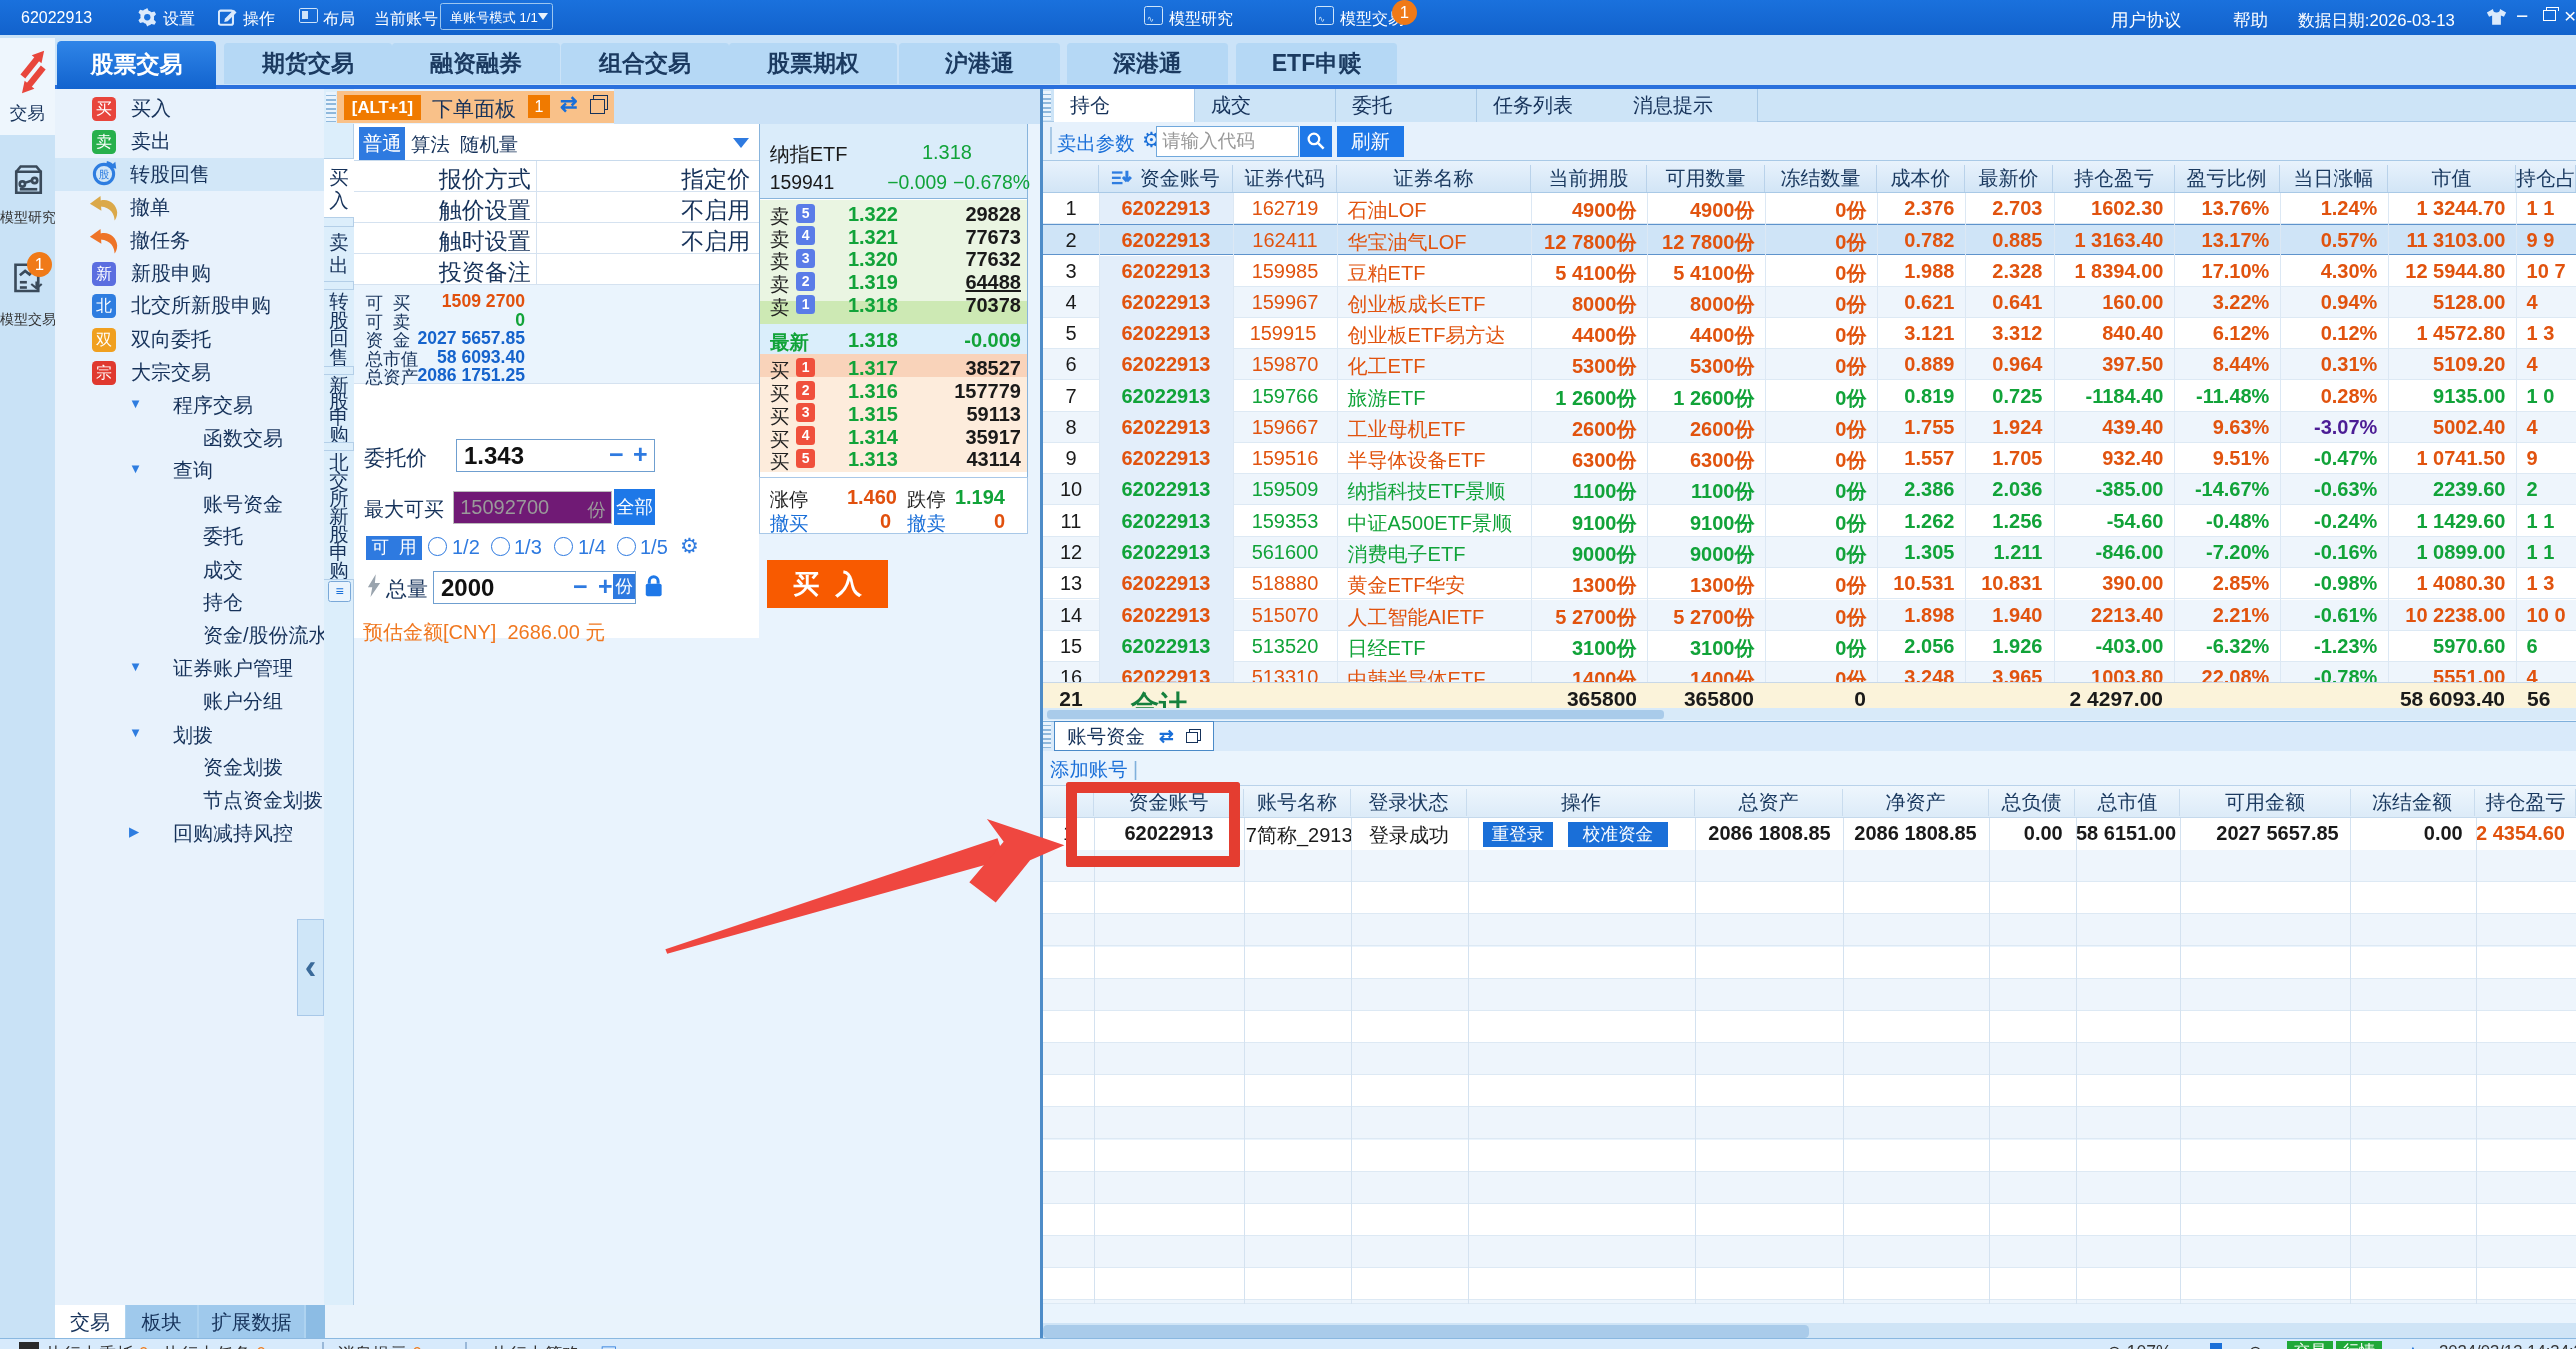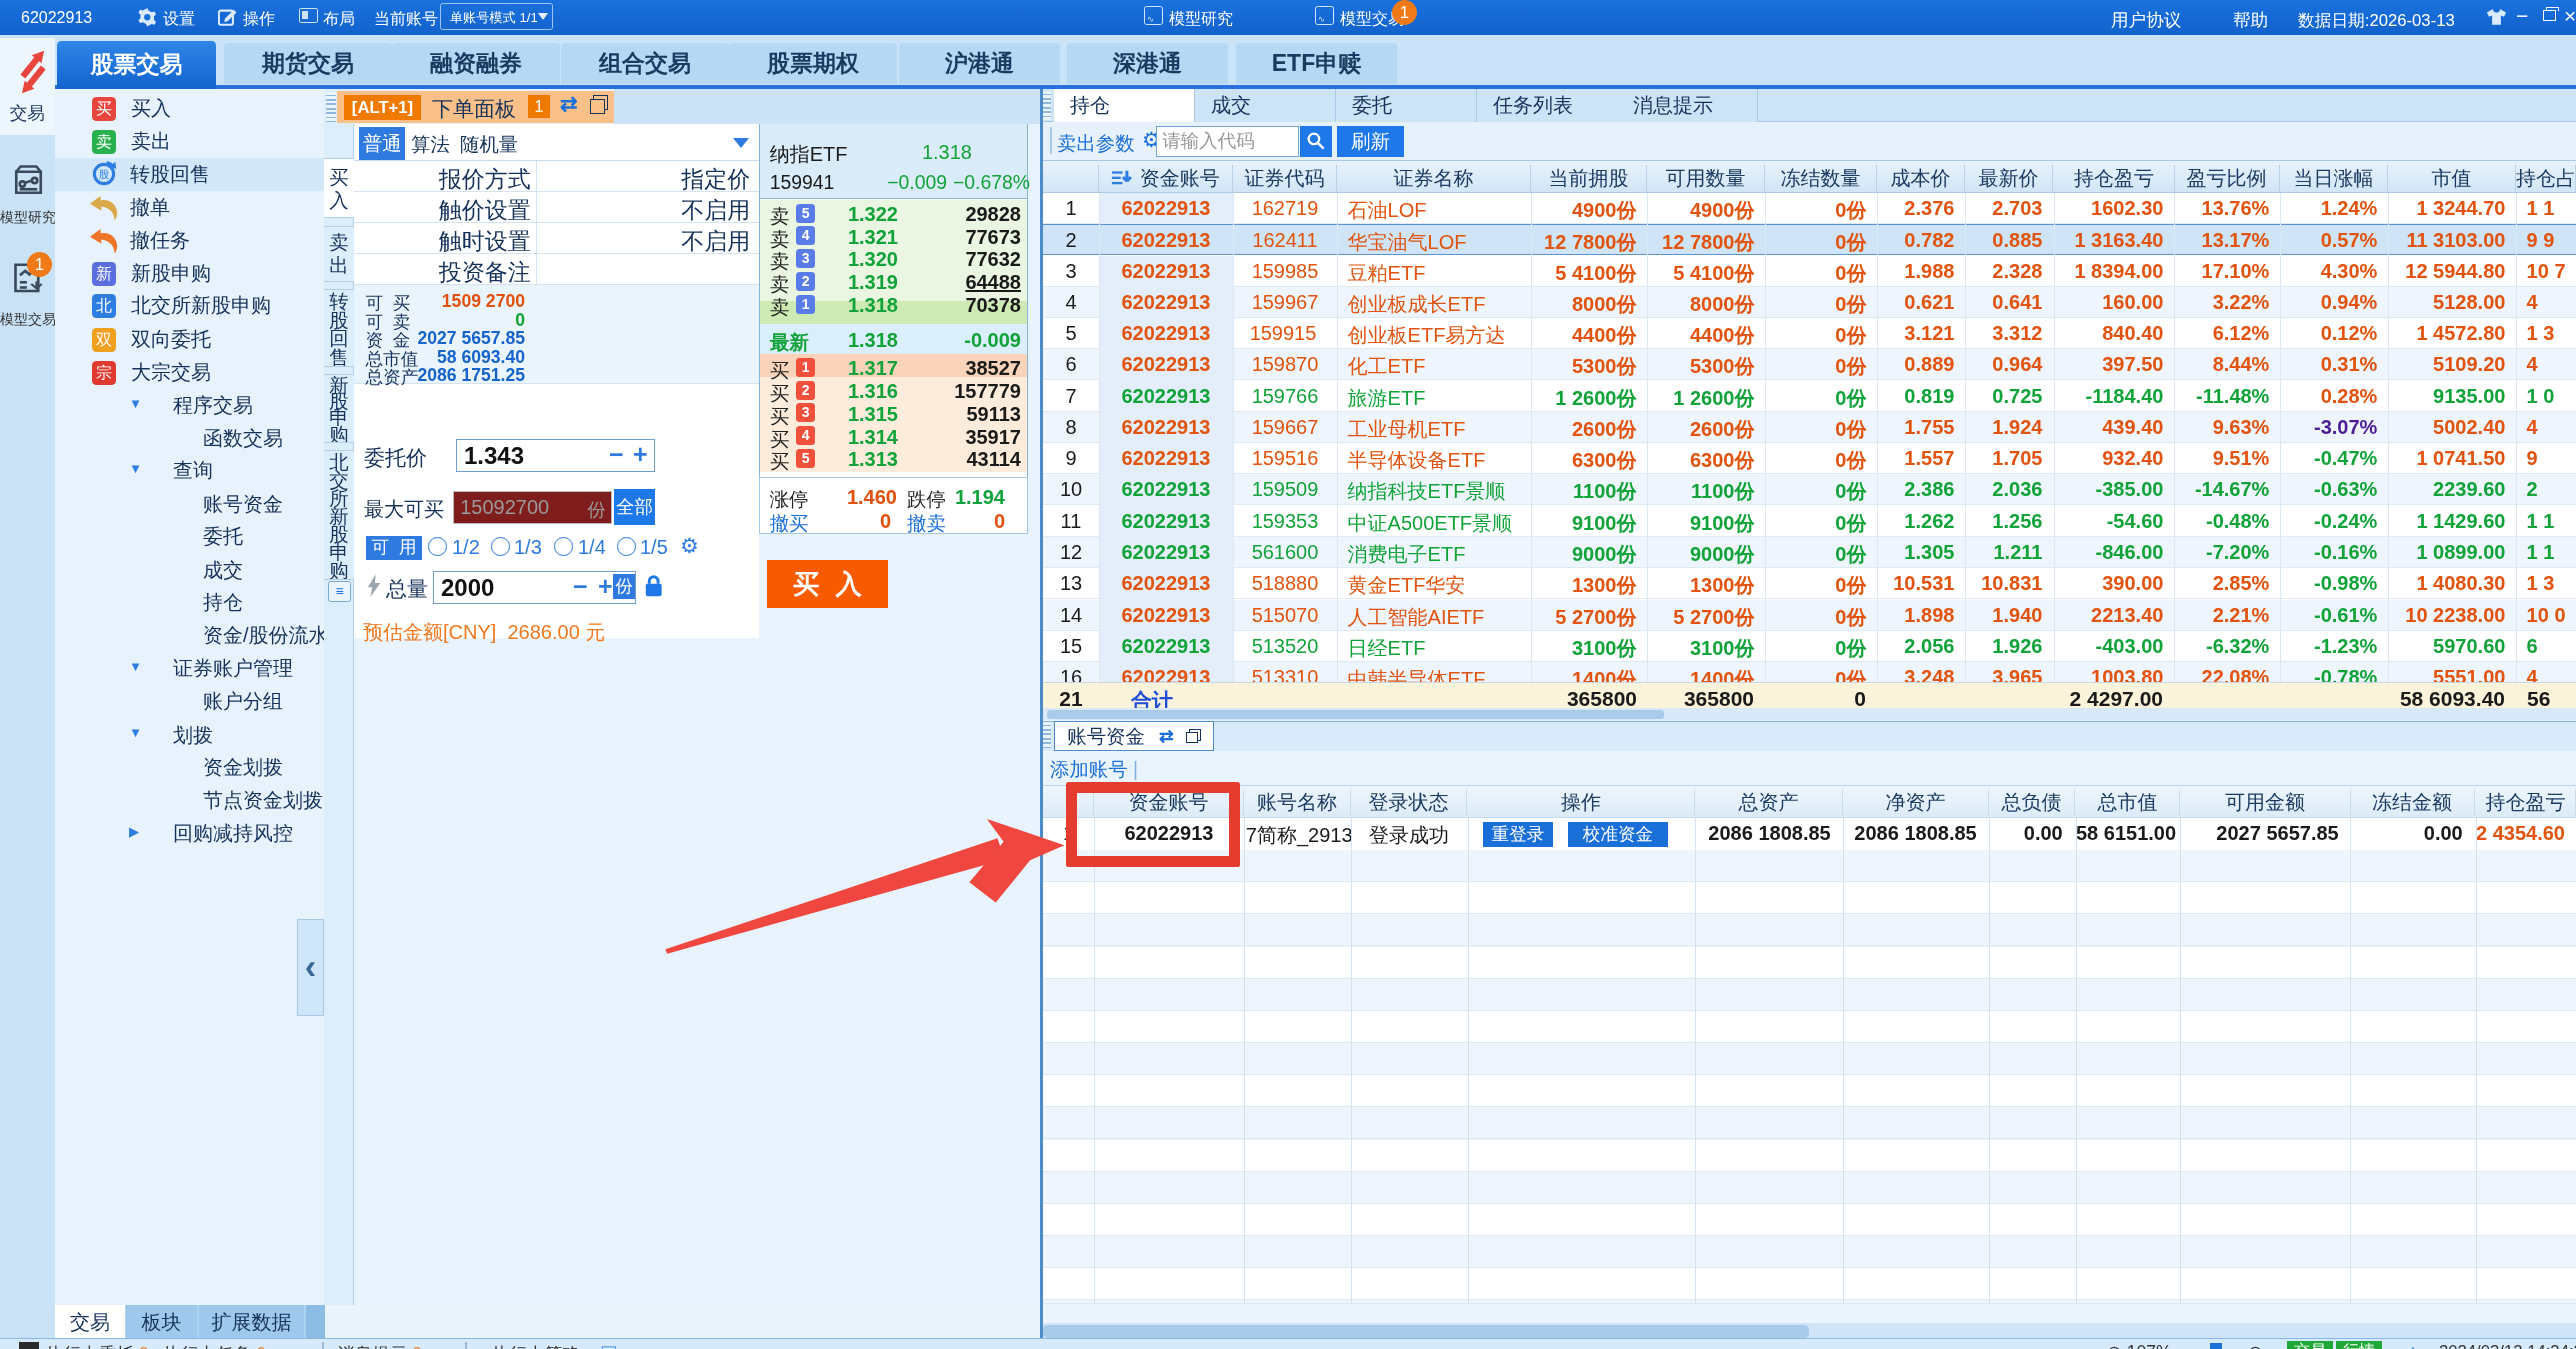--- a/index.html
+++ b/index.html
@@ -211,21 +211,21 @@
     <div class="abs" style="left:11.5px;top:80px;color:#16325a;">总资产</div>
     <div class="abs b" style="left:0px;top:80px;width:171px;text-align:right;color:#1563cc;">2086 1751.25</div>
   </div>
 <div class="abs" style="left:364px;top:444px;font-size:21px;color:#16325a;">委托价</div>
 <div class="abs" style="left:456px;top:439px;width:199px;height:33px;background:#fff;border:1.8px solid #6f9fd0;">
     <div class="abs b" style="left:7px;top:1.8px;font-size:24px;color:#111;">1.343</div>
     <div class="abs" style="left:152px;top:0px;font-size:25px;color:#2e7ae0;font-weight:bold;">−</div>
     <div class="abs" style="left:176px;top:0px;font-size:25px;color:#2e7ae0;font-weight:bold;">+</div>
   </div>
 <div class="abs" style="left:364px;top:496px;font-size:20px;color:#16325a;">最大可买</div>
-<div class="abs" style="left:453px;top:491px;width:159px;height:33px;background:#7f1d1d;border:0.9px solid #bbb;">
+<div class="abs" style="left:453px;top:491px;width:159px;height:33px;background:#701a75;border:0.9px solid #bbb;">
     <div class="abs" style="left:6.2px;top:4.4px;font-size:20px;color:#9a9a9a;">15092700</div>
     <div class="abs" style="right:5.3px;top:5.3px;font-size:18.5px;color:#9a9a9a;">份</div>
   </div>
 <div class="abs" style="left:614px;top:489px;width:41px;height:36px;background:#1e78e8;color:#fff;font-size:18.5px;text-align:center;line-height:35px;">全部</div>
 <div class="abs" style="left:366px;top:536px;width:56px;height:24px;background:#2e7ae0;color:#fff;font-size:17.6px;text-align:center;line-height:23px;">可&nbsp;&nbsp;用</div>
 <div class="abs" style="left:428px;top:537px;width:18.5px;height:18.5px;border:1.8px solid #2e7ae0;border-radius:50%;background:#fff;"></div>
 <div class="abs" style="left:452px;top:536px;font-size:20px;color:#2e7ae0;">1/2</div>
 <div class="abs" style="left:491px;top:537px;width:18.5px;height:18.5px;border:1.8px solid #2e7ae0;border-radius:50%;background:#fff;"></div>
 <div class="abs" style="left:514px;top:536px;font-size:20px;color:#2e7ae0;">1/3</div>
 <div class="abs" style="left:554px;top:537px;width:18.5px;height:18.5px;border:1.8px solid #2e7ae0;border-radius:50%;background:#fff;"></div>
@@ -1071,21 +1071,21 @@
 <div class="abs" style="left:1765px;top:193px;width:0.9px;height:489px;background:#dce8f4;"></div>
 <div class="abs" style="left:1877px;top:193px;width:0.9px;height:489px;background:#dce8f4;"></div>
 <div class="abs" style="left:1965px;top:193px;width:0.9px;height:489px;background:#dce8f4;"></div>
 <div class="abs" style="left:2054px;top:193px;width:0.9px;height:489px;background:#dce8f4;"></div>
 <div class="abs" style="left:2174px;top:193px;width:0.9px;height:489px;background:#dce8f4;"></div>
 <div class="abs" style="left:2280px;top:193px;width:0.9px;height:489px;background:#dce8f4;"></div>
 <div class="abs" style="left:2388px;top:193px;width:0.9px;height:489px;background:#dce8f4;"></div>
 <div class="abs" style="left:2516px;top:193px;width:0.9px;height:489px;background:#dce8f4;"></div>
 <div class="abs" style="left:1043px;top:682px;width:1533px;height:26.4px;background:#fbf3da;border-top:0.9px solid #c8d8e8;">
     <div class="abs ctr b" style="left:0px;top:3.5px;width:56px;font-size:21px;color:#1a1a1a;">21</div>
-    <div class="abs b" style="left:88px;top:3.5px;font-size:21px;color:#1d4ed8;">合计</div>
+    <div class="abs b" style="left:88px;top:3.5px;font-size:28px;color:#15803d;">合计</div>
     <div class="abs b rt" style="left:488px;top:3.5px;width:106px;font-size:21px;color:#1a1a1a;">365800</div>
     <div class="abs b rt" style="left:604px;top:3.5px;width:107px;font-size:21px;color:#1a1a1a;">365800</div>
     <div class="abs b rt" style="left:722px;top:3.5px;width:101px;font-size:21px;color:#1a1a1a;">0</div>
     <div class="abs b rt" style="left:1010px;top:3.5px;width:110px;font-size:21px;color:#1a1a1a;">2 4297.00</div>
     <div class="abs b rt" style="left:1345px;top:3.5px;width:117px;font-size:21px;color:#1a1a1a;">58 6093.40</div>
     <div class="abs b" style="left:1484px;top:3.5px;font-size:21px;color:#1a1a1a;">56</div>
   </div>
 <div class="abs" style="left:1043px;top:708px;width:1533px;height:12.3px;background:#d8eaf9;">
     <div class="abs" style="left:3.5px;top:1.8px;width:617px;height:8.8px;background:#a9cbea;border-radius:3.5px;"></div>
   </div>

